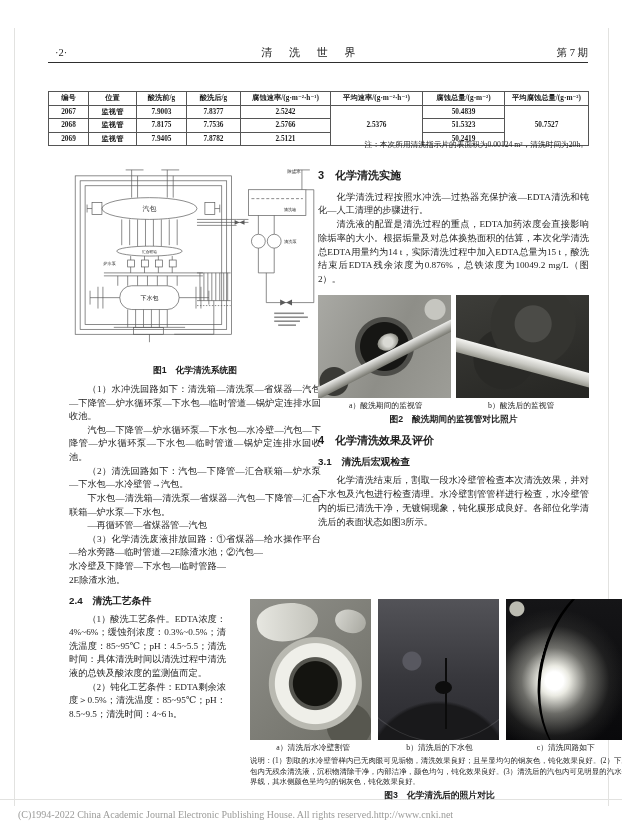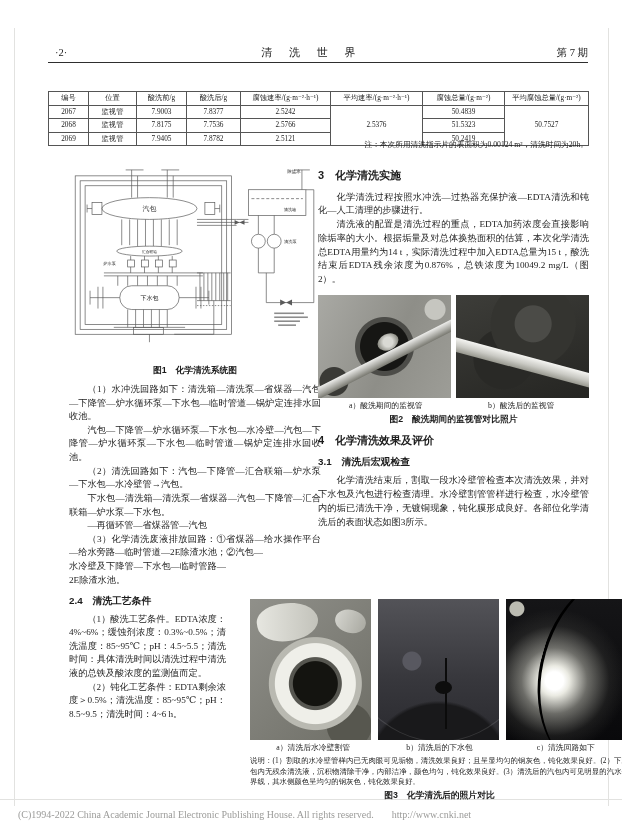--- a/index.html
+++ b/index.html
@@ -15,21 +15,21 @@
   .edge-bottom{left:0;right:0;top:799px;border-top-width:1px;}
 
   .hdr{position:absolute;top:45px;left:55px;width:533px;display:flex;justify-content:space-between;align-items:baseline;font-size:10.5px;}
   .hdr .journal{letter-spacing:7px;font-size:11px;}
   .hdr-rule{position:absolute;top:62px;left:48px;width:540px;border-top:1.7px solid #2e2e2e;}
 
   .tbl-caption{position:absolute;top:76px;left:48px;width:540px;text-align:center;
     font-family:"Liberation Sans","DejaVu Sans",sans-serif;font-weight:bold;font-size:8.6px;}
   table.t2{position:absolute;top:91px;left:48px;width:540px;border-collapse:collapse;
     font-size:7.3px;text-align:center;border:1.4px solid #3a3a3a;table-layout:fixed;}
-  table.t2 th,table.t2 td{border:0.8px solid #555;padding:1px 1px;font-weight:normal;height:10.5px;line-height:1.1;}
+  table.t2 th,table.t2 td{border:0.8px solid #555;padding:1px 1px;font-weight:bold;height:10.5px;line-height:1.1;}
   .tbl-note{position:absolute;top:140px;left:48px;width:540px;font-size:7.7px;text-align:right;}
 
   .col-left{position:absolute;left:69px;top:162px;width:252px;font-size:9.2px;line-height:1.48;text-align:justify;}
   .col-right{position:absolute;left:318px;top:167px;width:271px;font-size:9.2px;line-height:1.5;text-align:justify;}
   p{margin:0;text-indent:2em;}
   .sec-h{font-family:"Liberation Sans","DejaVu Sans",sans-serif;font-weight:bold;font-size:11px;margin:0 0 7px;text-indent:0;}
   .sub-h{font-family:"Liberation Sans","DejaVu Sans",sans-serif;font-weight:bold;font-size:9.8px;margin:7px 0 4px;text-indent:0;}
   .fig-caption{text-align:center;font-family:"Liberation Sans","DejaVu Sans",sans-serif;font-weight:bold;font-size:8.8px;margin:2px 0 6px;text-indent:0;}
   .fig1-svg{display:block;width:252px;height:200px;background:#fff;}
   .narrow{width:157px;}
@@ -81,21 +81,21 @@
   .arc3b{position:absolute;left:-35%;top:-70%;width:170%;height:170%;border:1px solid rgba(255,255,255,.12);border-radius:50%;}
   .probe3b{position:absolute;left:55%;top:42%;width:2.5px;height:50%;background:#0b0b0b;}
   .blob3b{position:absolute;left:47%;top:58%;width:17px;height:13px;border-radius:50%;background:#0d0d0d;}
 
   #p3c{background:
     radial-gradient(circle at 40% 58%, #ffffff 0 9px, #eaeae2 15px, rgba(186,186,176,.55) 33px, rgba(70,70,66,.28) 55px, rgba(0,0,0,0) 72px),
     radial-gradient(circle at 9% 7%, #bcbcb2 0 7px, rgba(0,0,0,0) 8px),
     linear-gradient(#151517,#09090b);}
   .arc3c{position:absolute;left:28%;top:-22%;width:130%;height:150%;border-left:3px solid #000;border-radius:50%;transform:rotate(16deg);}
 
-  .footer{position:absolute;left:18px;top:809px;width:586px;display:flex;gap:18px;
+  .footer{position:absolute;left:18px;top:809px;width:586px;display:flex;
     font-size:10px;color:#9b9b99;}
 </style>
 </head>
 <body>
 
 <div class="page">
   <div class="scan-edge edge-left"></div>
   <div class="scan-edge edge-right"></div>
   <div class="scan-edge edge-bottom"></div>
 

